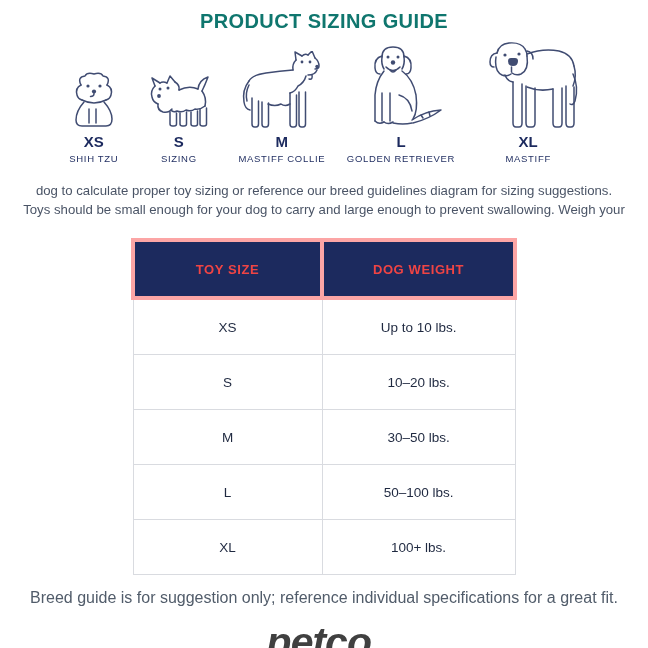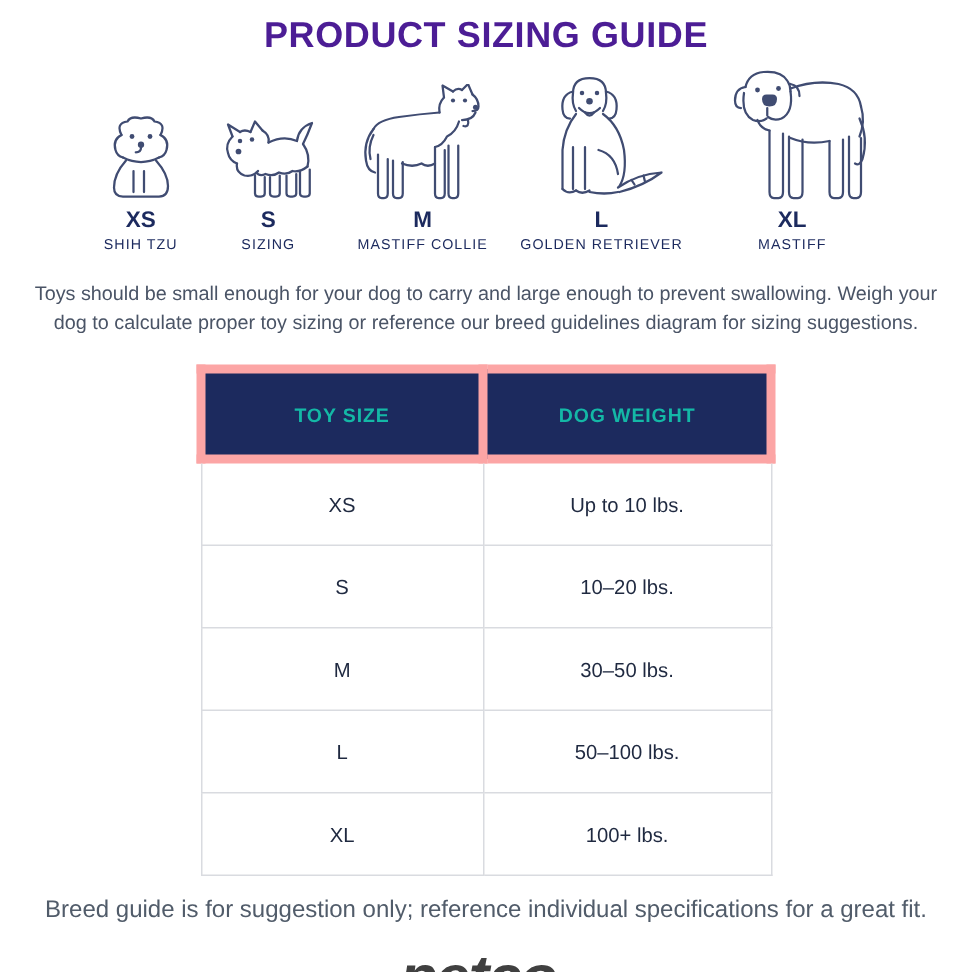--- a/index.html
+++ b/index.html
@@ -3,40 +3,40 @@
 <meta charset="utf-8">
 <style>
   html,body{margin:0;padding:0;}
   body{
     width:648px;height:648px;background:#ffffff;overflow:hidden;
     font-family:"Liberation Sans", sans-serif;
     -webkit-font-smoothing:antialiased;
   }
   .page{width:648px;height:648px;position:relative;}
   .title{
-    margin:10px 0 0;text-align:center;font-size:24px;font-weight:800;
-    letter-spacing:.4px;color:#4c1d95;
+    margin:10px 0 0;text-align:center;font-size:20px;font-weight:800;
+    letter-spacing:.4px;color:#0f766e;
   }
   .breeds{
     margin-top:8px;display:flex;justify-content:center;align-items:flex-end;gap:20px;
   }
   .breed{display:flex;flex-direction:column;align-items:center;margin:0;}
   .breed svg{display:block;}
   .breed .size{font-size:15px;font-weight:700;color:#1c2a5e;margin-top:5px;line-height:1.1;}
   .breed .name{font-size:9.5px;font-weight:400;letter-spacing:.7px;color:#1c2a5e;margin-top:3px;line-height:1.1;white-space:nowrap;}
   .desc{
     width:612px;margin:17px auto 0;text-align:center;
     font-size:13.2px;line-height:1.45;color:#4a5466;
   }
   table.sizing{
     width:386px;margin:19px auto 0;border-collapse:collapse;table-layout:fixed;
   }
   table.sizing th{
-    background:#1c2a5e;color:#14b8a6;font-size:13px;font-weight:700;
-    letter-spacing:.6px;height:52px;text-align:center;border:6px solid #fca5a5;
+    background:#1c2a5e;color:#ef4444;font-size:13px;font-weight:700;
+    letter-spacing:.6px;height:52px;text-align:center;border:4px solid #fca5a5;
   }
   table.sizing th + th{border-left:1px solid rgba(255,255,255,.22);}
   table.sizing td{
     height:52px;text-align:center;font-size:13.5px;color:#1f2940;
     border:1px solid #d9dbe0;background:#ffffff;
   }
   table.sizing col.c1{width:49.5%;}
   table.sizing col.c2{width:50.5%;}
   .footnote{margin:14px 0 0;text-align:center;font-size:16px;color:#515c6a;}
   .logo{margin-top:16px;display:flex;flex-direction:column;align-items:center;}
@@ -196,22 +196,22 @@
           <path d="M33 20 q0 -3 3 -3 h4 q3 0 3 3 q0 5 -5 5 q-5 0 -5 -5"></path>
         </g>
       </svg>
       <figcaption class="size">XL</figcaption>
       <div class="name">MASTIFF</div>
     </figure>
 
   </div>
 
   <p class="desc">
+      <span style="display:block">dog to calculate proper toy sizing or reference our breed guidelines diagram for sizing suggestions.</span>
       <span style="display:block">Toys should be small enough for your dog to carry and large enough to prevent swallowing. Weigh your</span>
-      <span style="display:block">dog to calculate proper toy sizing or reference our breed guidelines diagram for sizing suggestions.</span>
     </p>
 
   <table class="sizing">
     <colgroup>
         <col class="c1">
         <col class="c2">
       </colgroup>
     <thead>
       <tr>
         <th>TOY SIZE</th>

